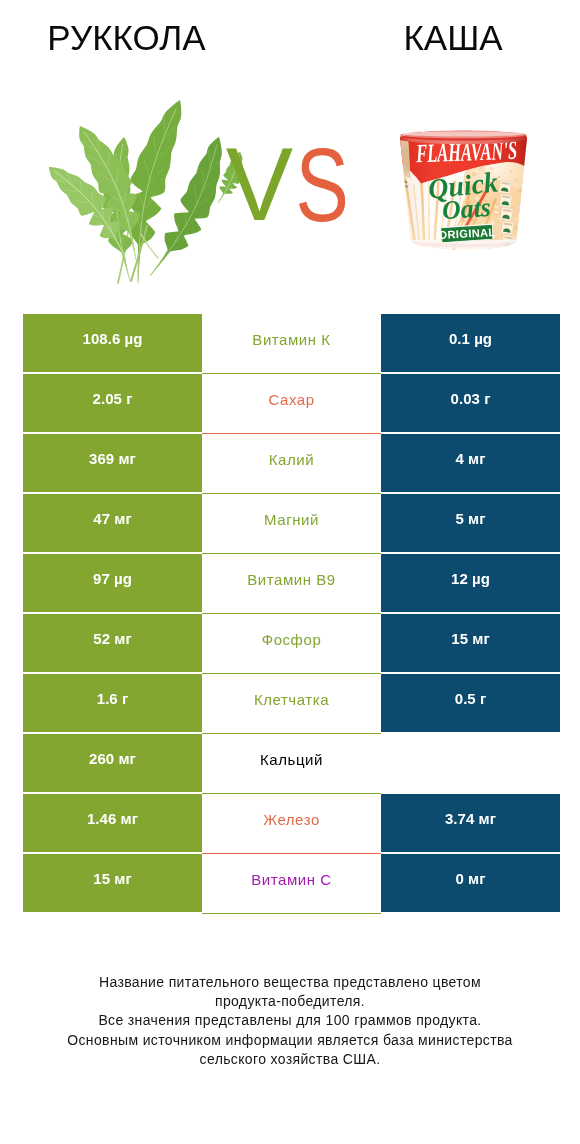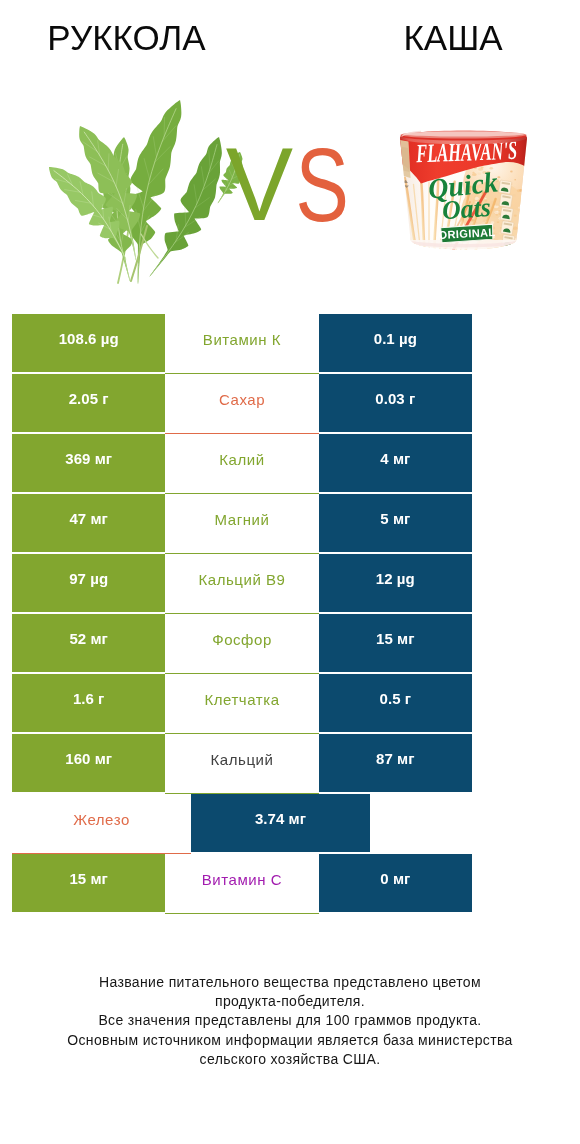--- a/index.html
+++ b/index.html
@@ -3,21 +3,21 @@
 <meta charset="utf-8">
 <style>
   html,body{margin:0;padding:0;background:#fff;}
   body{width:580px;height:1144px;font-family:"Liberation Sans",sans-serif;overflow:hidden;-webkit-font-smoothing:antialiased;}
   .page{position:relative;width:580px;height:1144px;background:#fff;}
   .hdr-title{position:absolute;font-size:35px;line-height:27px;color:#0a0a0a;font-weight:400;}
   #t-left{left:0;top:24px;width:253px;text-align:center;}
   #t-right{left:328px;top:24px;width:250px;text-align:center;}
   .art{position:absolute;left:0;top:0;width:580px;height:300px;}
   .vs{position:absolute;left:0;top:0;width:580px;height:300px;}
-  .table{position:absolute;left:12px;top:314px;width:460px;}
+  .table{position:absolute;left:23px;top:314px;width:537px;}
   .row{display:flex;height:58px;margin-bottom:2px;position:relative;}
   .cl,.cr{width:179px;color:#fff;display:flex;align-items:center;justify-content:center;
           font-size:15px;font-weight:700;letter-spacing:0.05px;padding-bottom:9px;box-sizing:border-box;}
   .cl{background:#82A62F;}
   .cr{background:#0c4a6e;}
   .cm{width:179px;background:#fff;display:flex;align-items:center;justify-content:center;
       font-size:15px;font-weight:400;box-sizing:border-box;letter-spacing:0.55px;
       padding-bottom:9px;height:60px;border-bottom:1px solid #82A62F;}
   .footer{position:absolute;left:0;top:973px;width:580px;text-align:center;font-size:14px;
           line-height:19.2px;color:#161616;font-weight:400;letter-spacing:0.36px;}
@@ -397,39 +397,39 @@
         <div class="cm" style="color: rgb(130, 166, 47); border-color: rgb(130, 166, 47);">Калий</div>
         <div class="cr">4 мг</div>
       </div>
       <div class="row">
         <div class="cl">47 мг</div>
         <div class="cm" style="color: rgb(130, 166, 47); border-color: rgb(130, 166, 47);">Магний</div>
         <div class="cr">5 мг</div>
       </div>
       <div class="row">
         <div class="cl">97 µg</div>
-        <div class="cm" style="color: rgb(130, 166, 47); border-color: rgb(130, 166, 47);">Кальций B9</div>
+        <div class="cm" style="color: rgb(130, 166, 47); border-color: rgb(130, 166, 47);">Витамин B9</div>
         <div class="cr">12 µg</div>
       </div>
       <div class="row">
         <div class="cl">52 мг</div>
         <div class="cm" style="color: rgb(130, 166, 47); border-color: rgb(130, 166, 47);">Фосфор</div>
         <div class="cr">15 мг</div>
       </div>
       <div class="row">
         <div class="cl">1.6 г</div>
         <div class="cm" style="color: rgb(130, 166, 47); border-color: rgb(130, 166, 47);">Клетчатка</div>
         <div class="cr">0.5 г</div>
       </div>
       <div class="row">
-        <div class="cl">160 мг</div>
-        <div class="cm" style="color: #404040; border-color: rgb(130, 166, 47);">Кальций</div>
-        <div class="cr">87 мг</div>
-      </div>
-      <div class="row">
+        <div class="cl">260 мг</div>
+        <div class="cm" style="color: #000000; border-color: rgb(130, 166, 47);">Кальций</div>
+      </div>
+      <div class="row">
+        <div class="cl">1.46 мг</div>
         <div class="cm" style="color: rgb(224, 107, 73); border-color: rgb(224, 107, 73);">Железо</div>
         <div class="cr">3.74 мг</div>
       </div>
       <div class="row">
         <div class="cl">15 мг</div>
         <div class="cm" style="color: #a21caf; border-color: rgb(130, 166, 47);">Витамин C</div>
         <div class="cr">0 мг</div>
       </div>
     </div>
   <div class="footer" id="footer">

